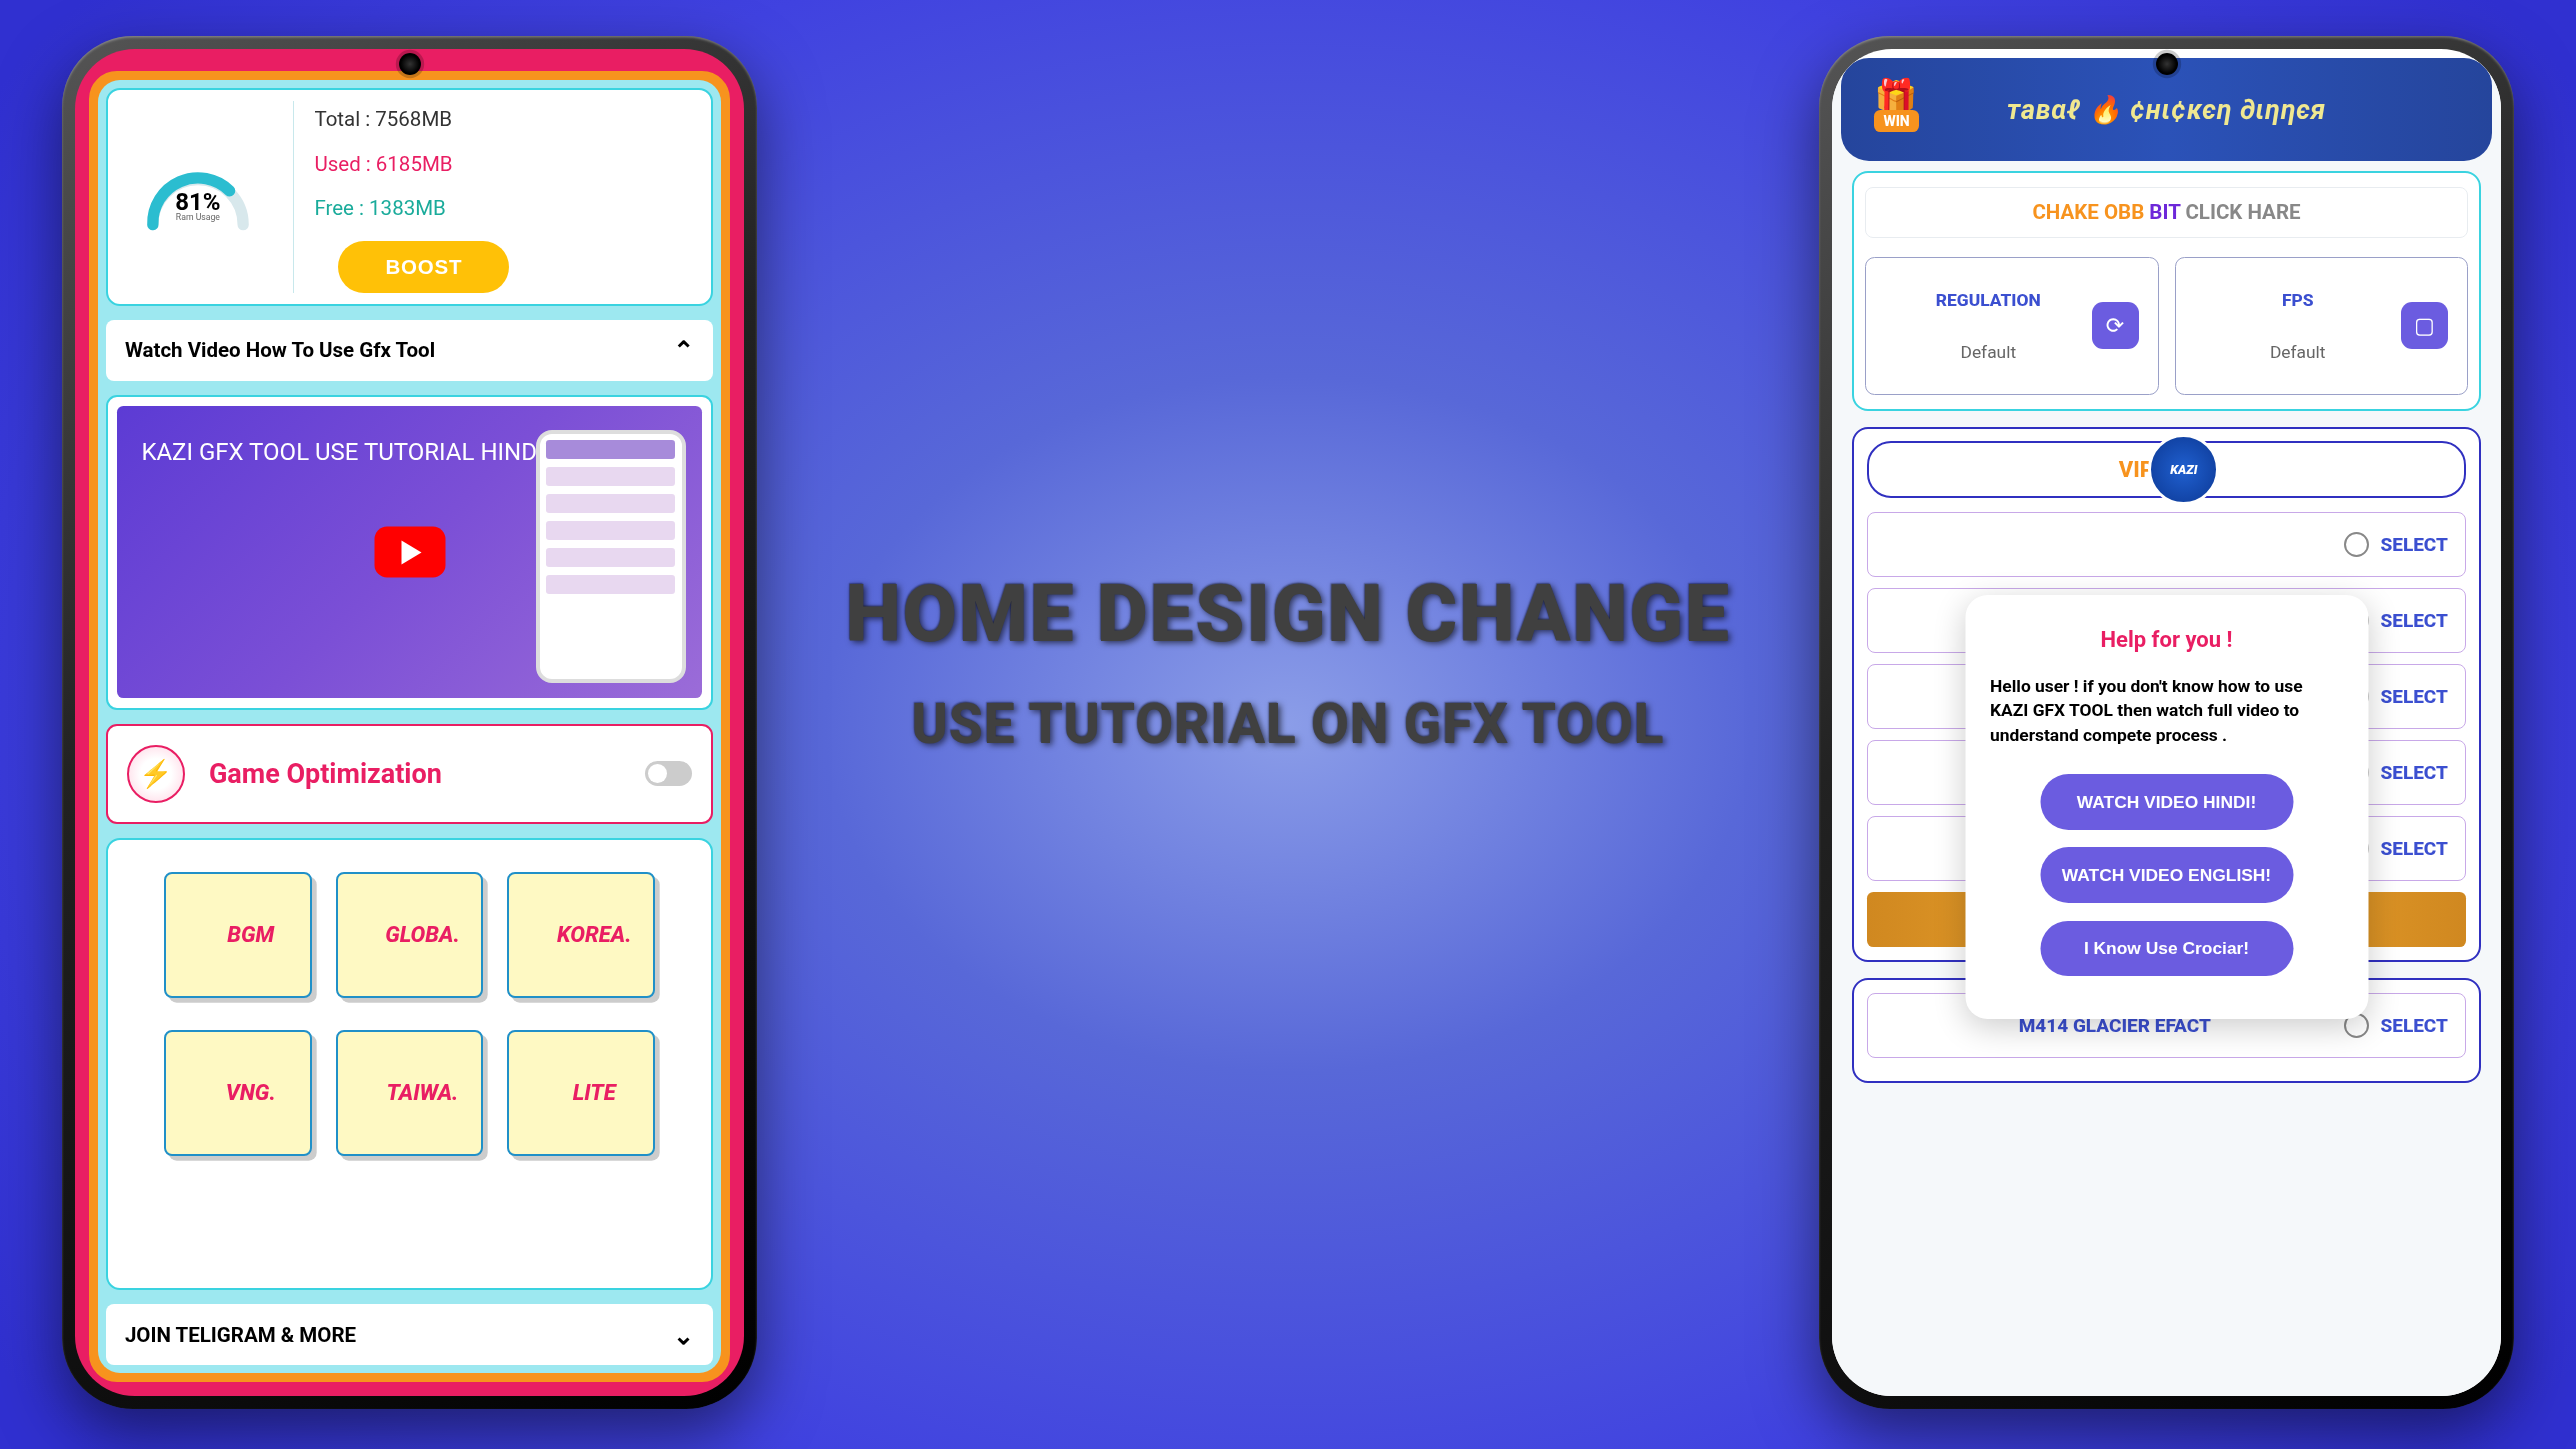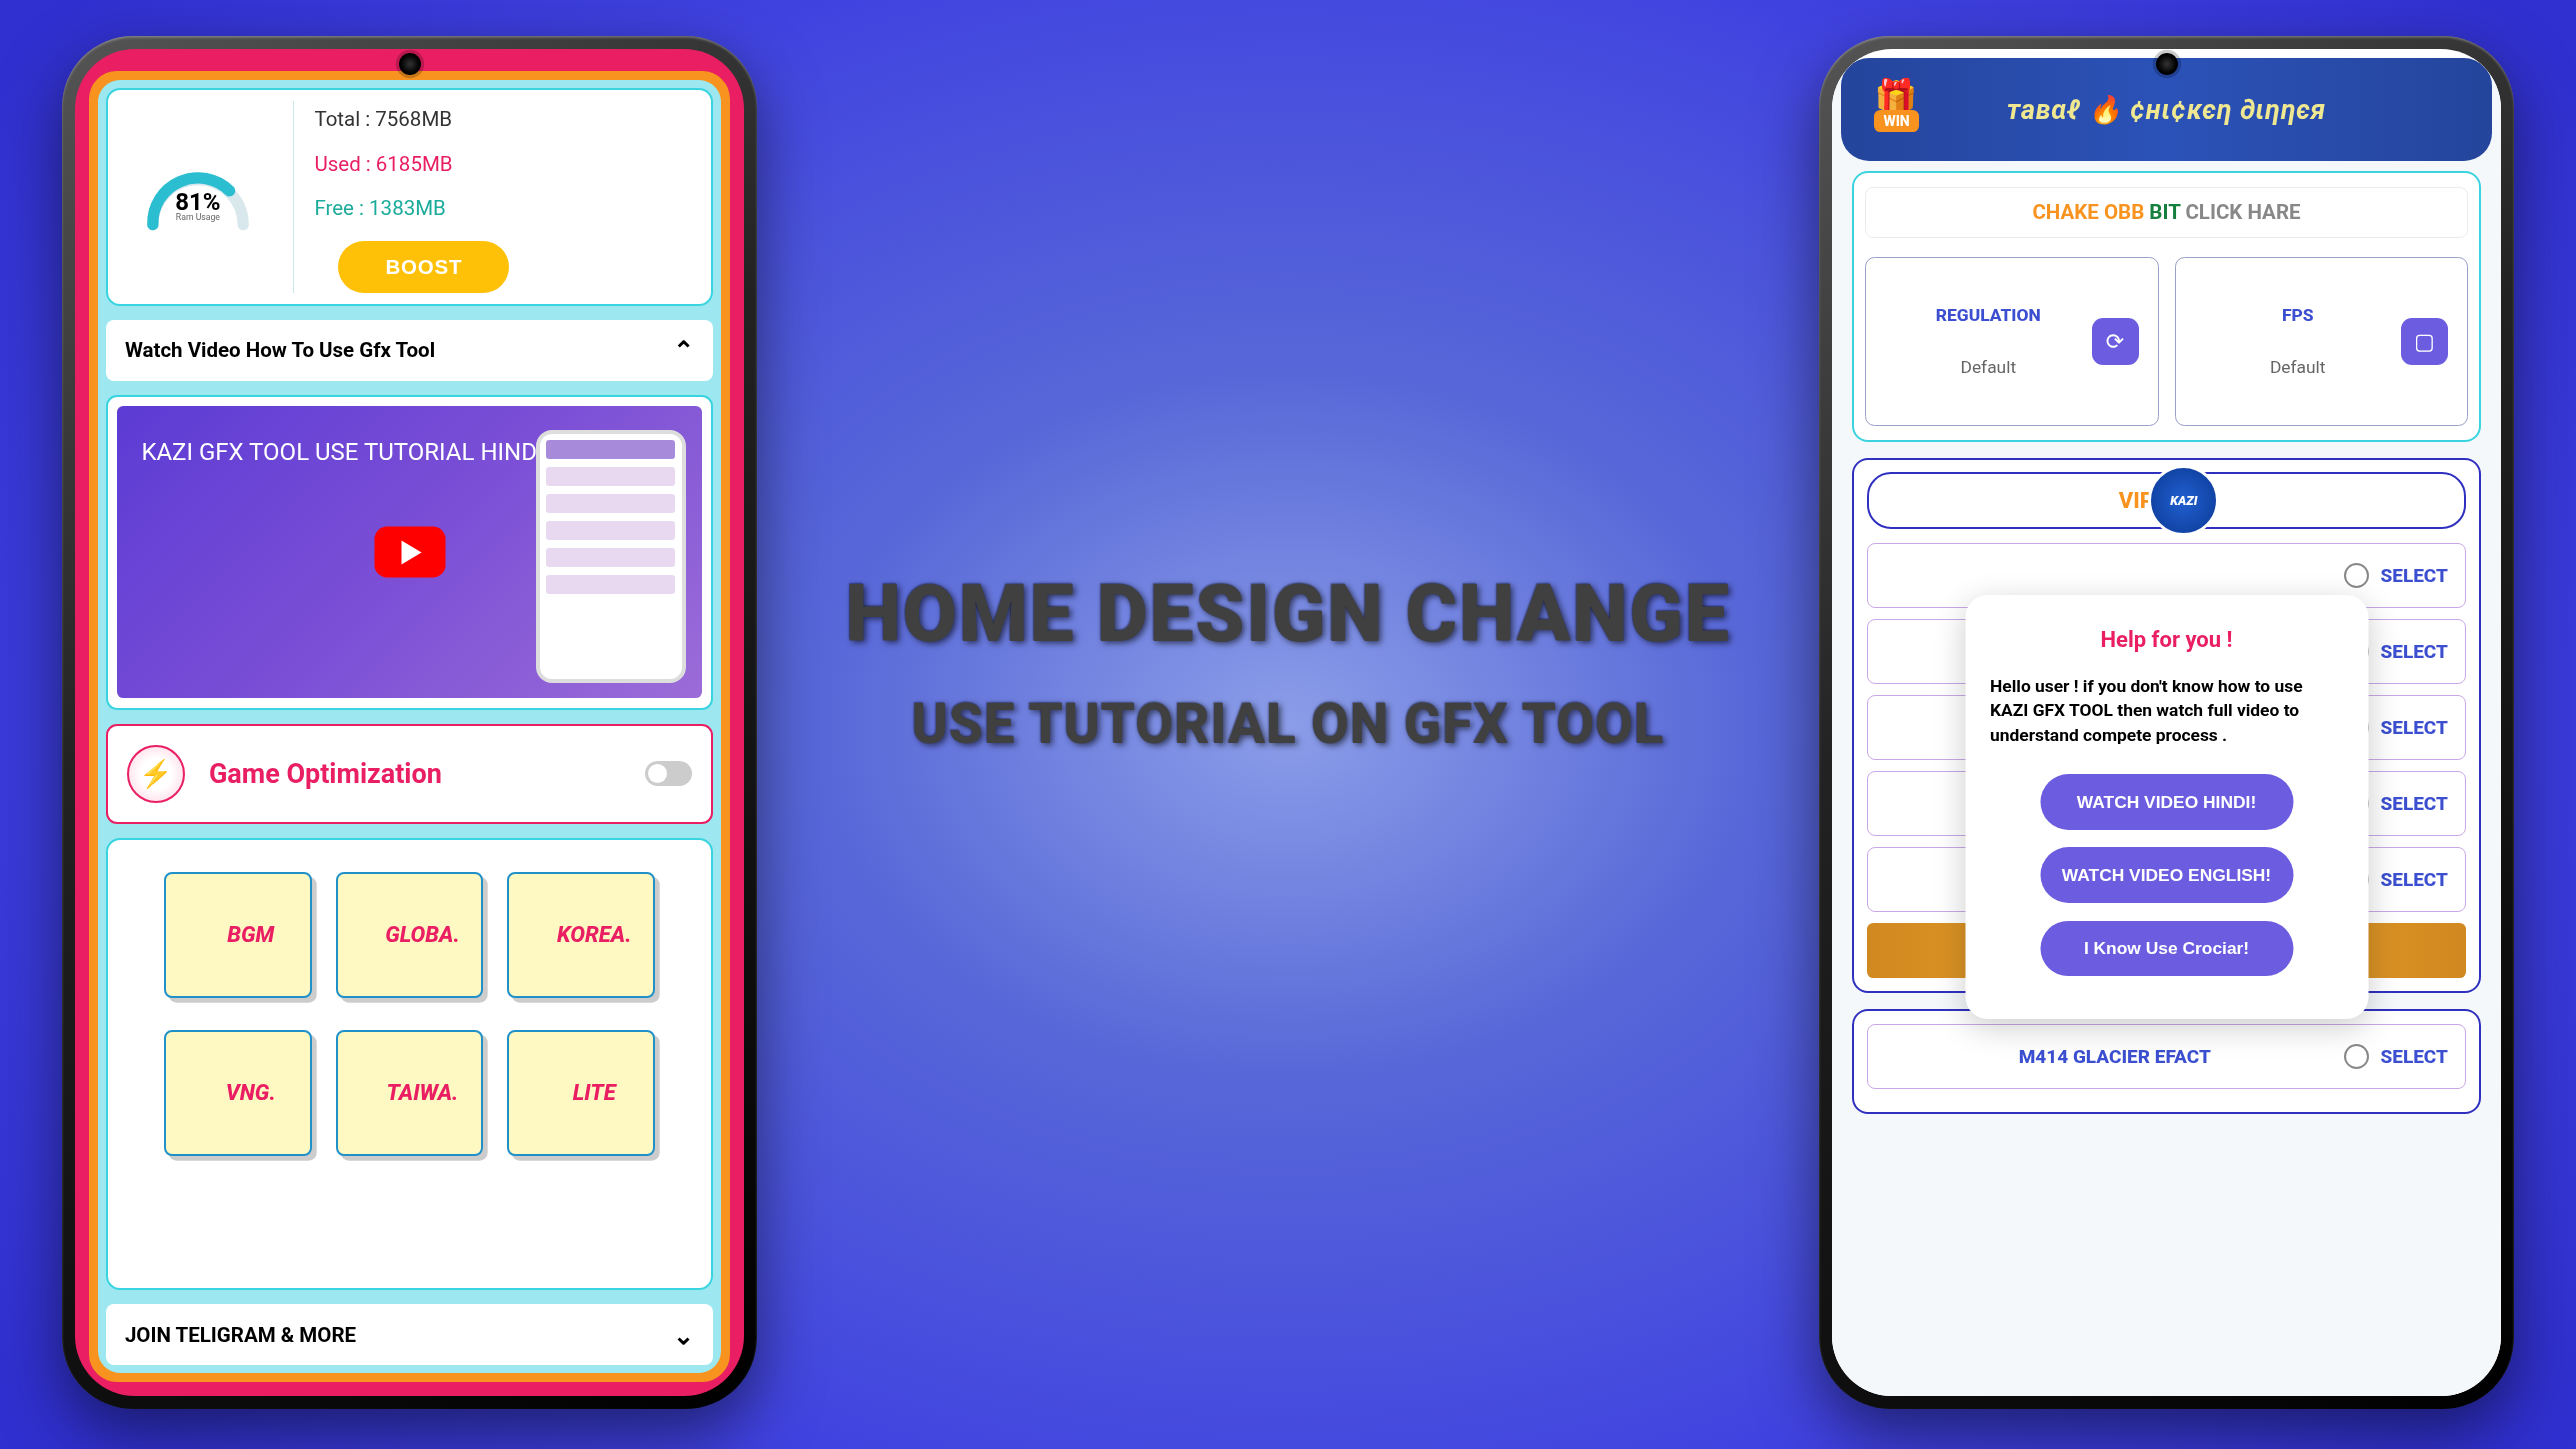--- a/index.html
+++ b/index.html
@@ -346,33 +346,33 @@
 .obb-strip {
   text-align: center;
   padding: 12.6px;
   border: 1.6px solid #e8ecf0;
   border-radius: 8px;
   margin-bottom: 19px;
   font-size: 20.5px;
   font-weight: 700;
 }
 .obb-orange { color: #f7931e; }
-.obb-blue { color: #15803d; }
+.obb-blue { color: #6d28d9; }
 .obb-gray { color: #888; }
 
 .obb-grid { display: flex; gap: 16px; }
 .obb-box {
   flex: 1;
   border: 1.6px solid #9aa0c8;
   border-radius: 9.5px;
   padding: 19px;
   display: flex;
   align-items: center;
   position: relative;
-  height: 169px;
+  height: 138px;
 }
 .obb-box-stack { flex: 1; text-align: center; }
 .obb-title { color: #3b4fd0; font-size: 17.4px; font-weight: 800; margin-bottom: 32px; display: block; }
 .obb-value { color: #666; font-size: 17.4px; }
 .obb-icon {
   width: 47px;
   height: 47px;
   background: #6b5ce0;
   border-radius: 11px;
   display: flex;

